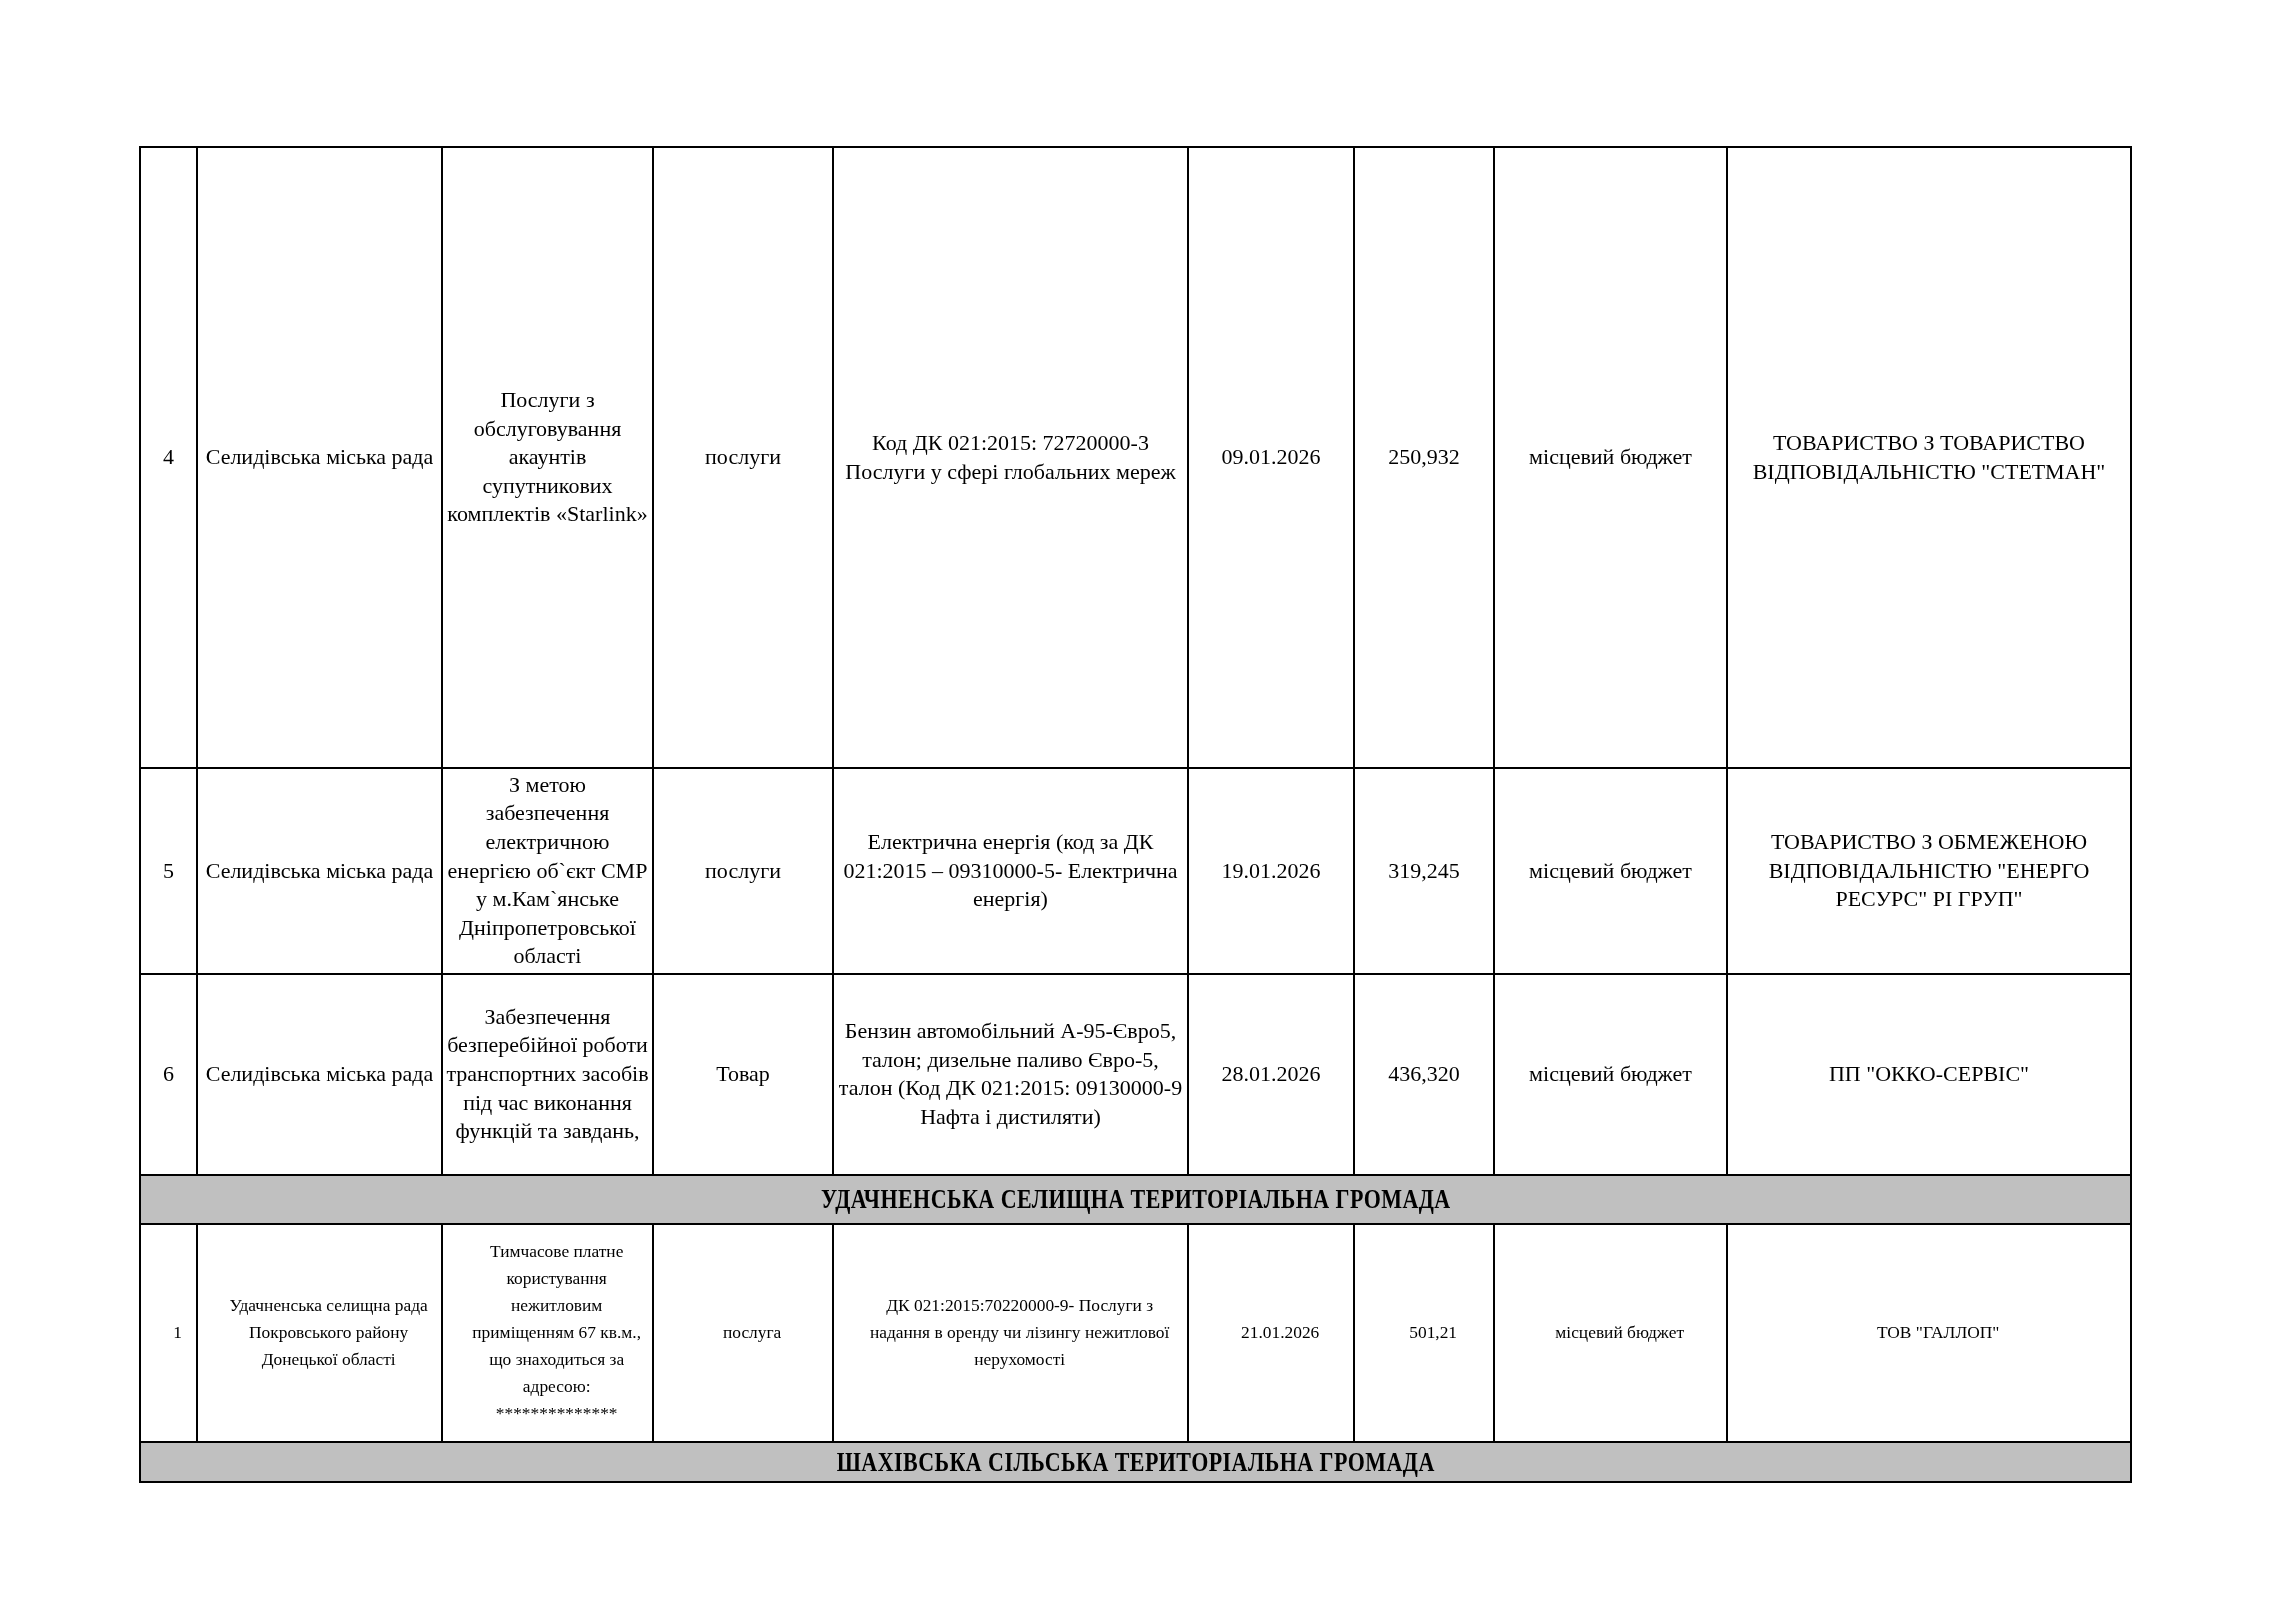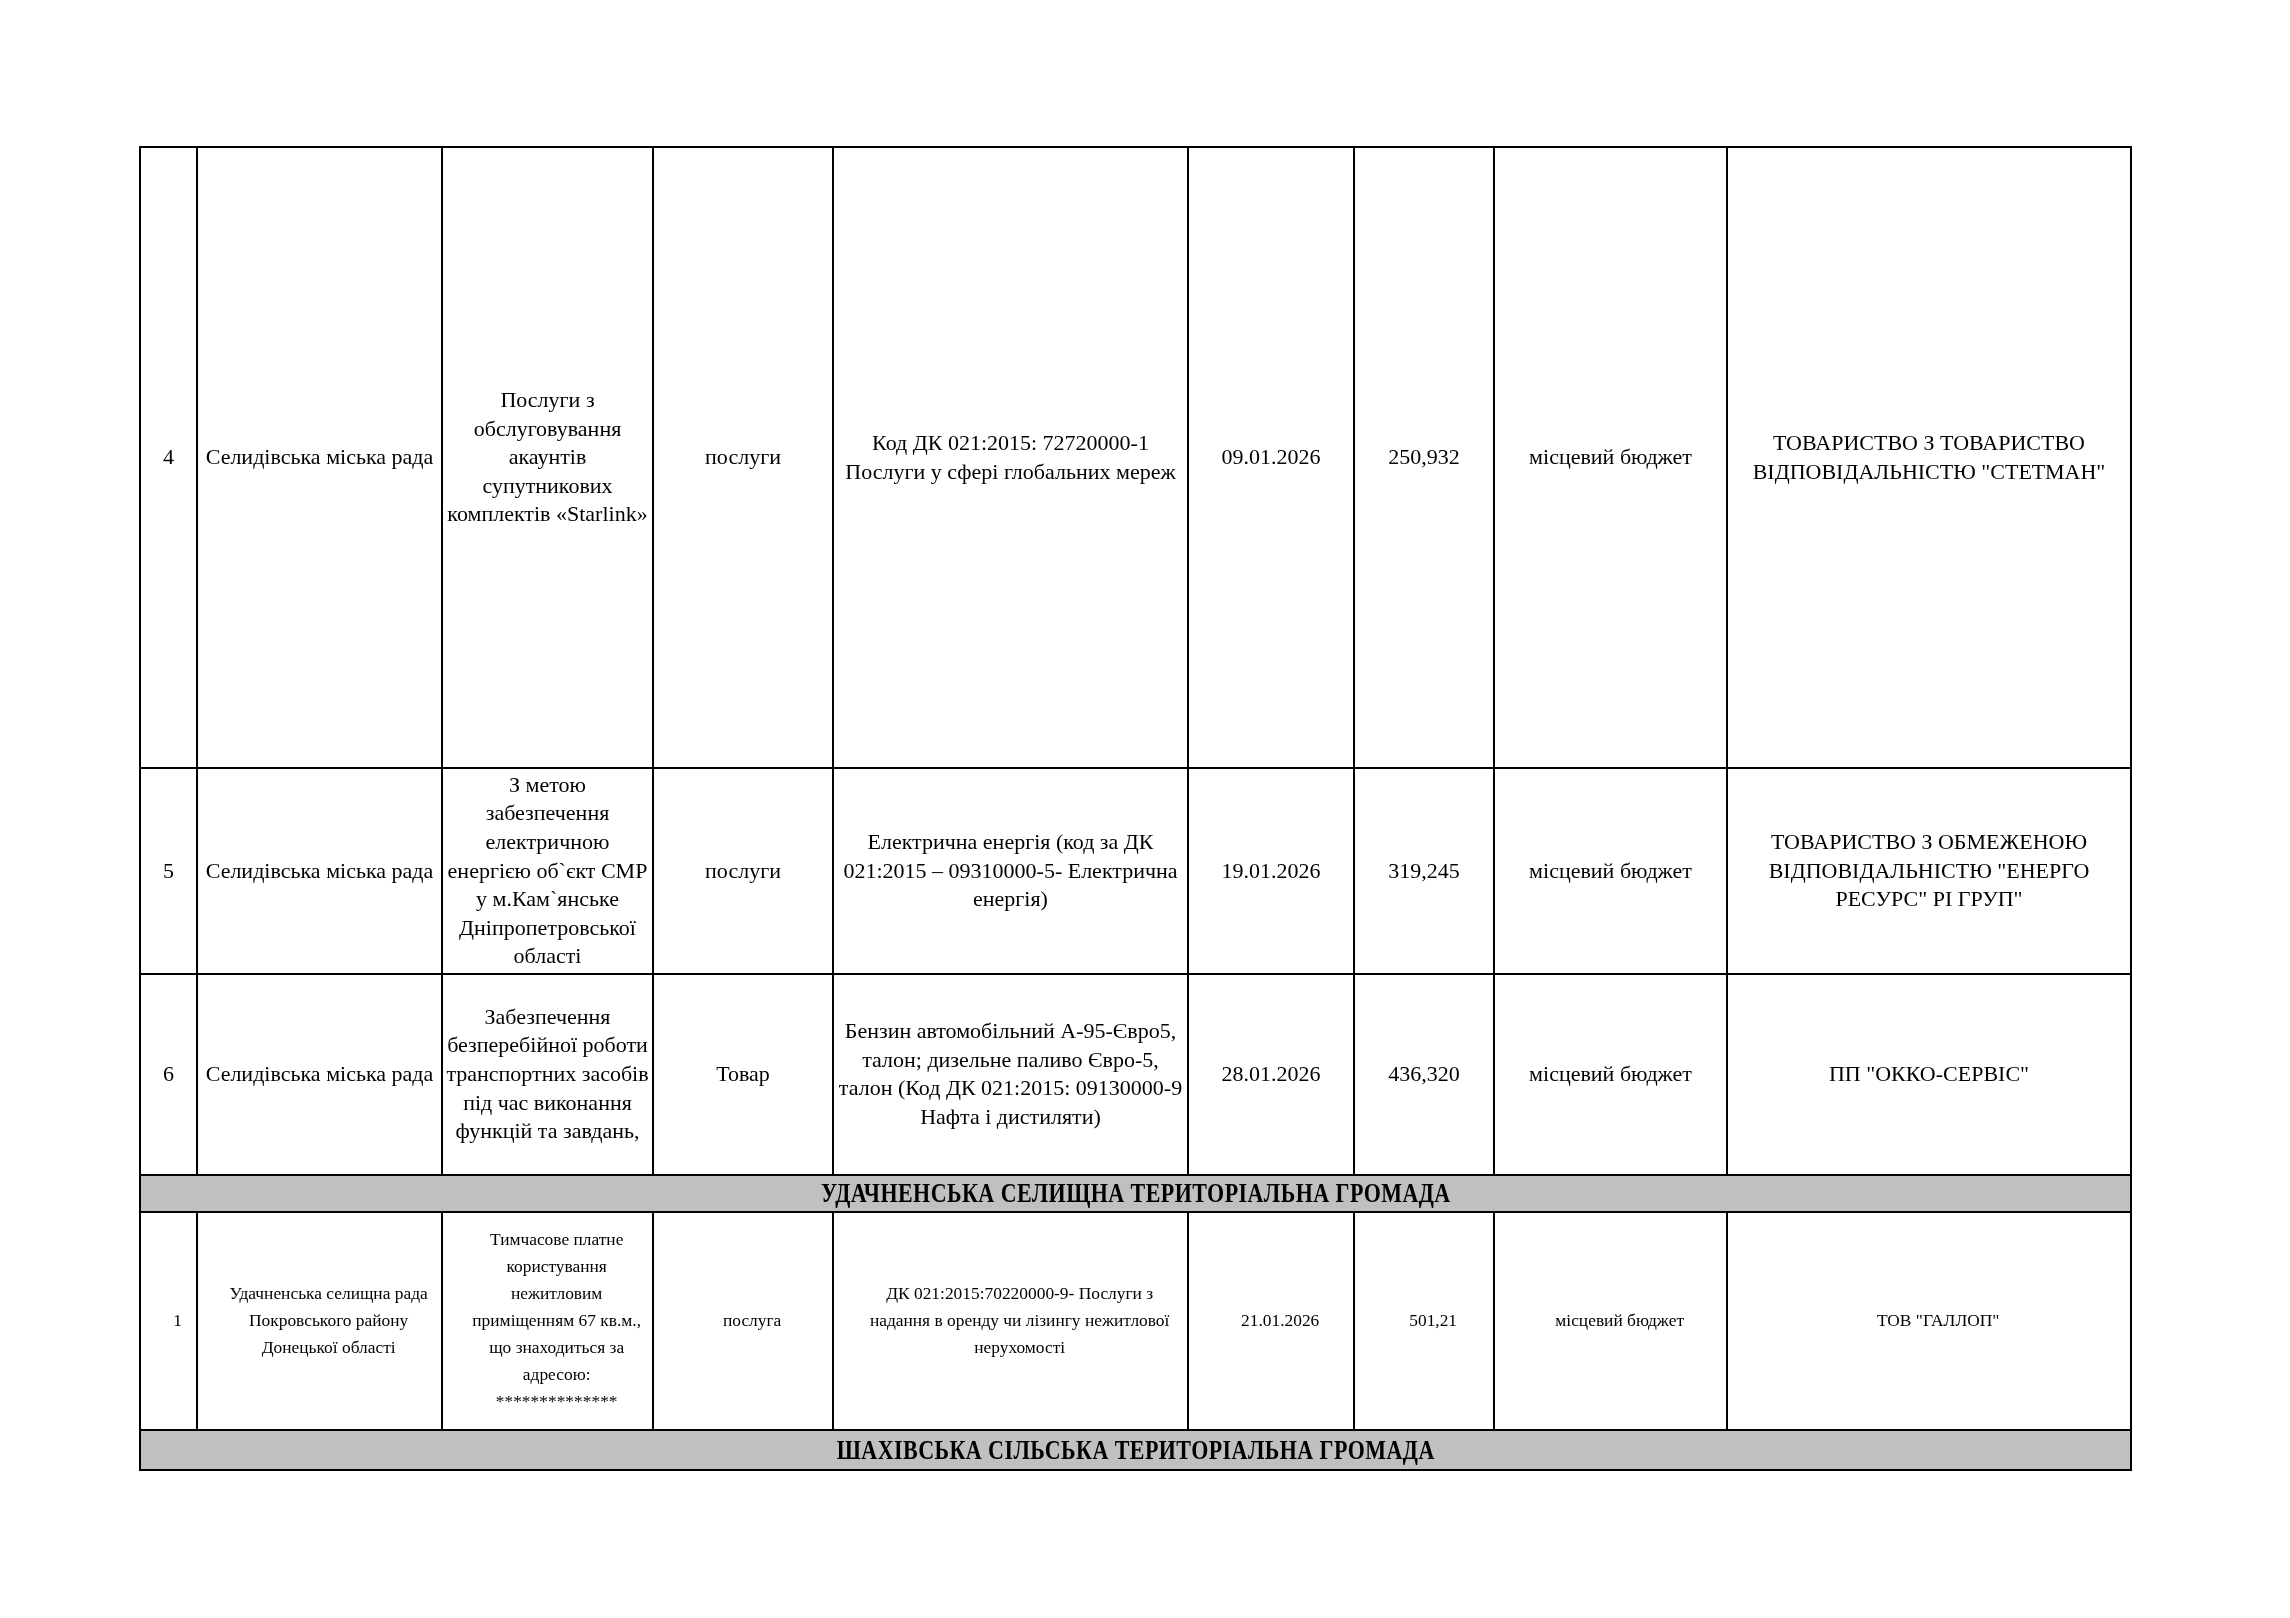--- a/index.html
+++ b/index.html
@@ -68,21 +68,21 @@
     <col style="width:233px">
     <col style="width:404px">
   </colgroup>
   <tbody>
 
     <tr class="sec-top" style="height:621px">
       <td class="col-number">4</td>
       <td class="col-customer">Селидівська міська рада</td>
       <td class="col-purpose">Послуги з обслуговування акаунтів супутникових комплектів «Starlink»</td>
       <td class="col-kind">послуги</td>
-      <td class="col-item">Код ДК 021:2015: 72720000-1 Послуги у сфері глобальних мереж</td>
+      <td class="col-item">Код ДК 021:2015: 72720000-3 Послуги у сфері глобальних мереж</td>
       <td class="col-date">09.01.2026</td>
       <td class="col-amount">250,932</td>
       <td class="col-budget">місцевий бюджет</td>
       <td class="col-supplier">ТОВАРИСТВО З ТОВАРИСТВО ВІДПОВІДАЛЬНІСТЮ "СТЕТМАН"</td>
     </tr>
 
     <tr class="sec-top" style="height:193px">
       <td class="col-number">5</td>
       <td class="col-customer">Селидівська міська рада</td>
       <td class="col-purpose">З метою забезпечення електричною енергією об`єкт СМР у м.Кам`янське Дніпропетровської області</td>
@@ -99,21 +99,21 @@
       <td class="col-customer">Селидівська міська рада</td>
       <td class="col-purpose">Забезпечення безперебійної роботи транспортних засобів під час виконання функцій та завдань,</td>
       <td class="col-kind">Товар</td>
       <td class="col-item">Бензин автомобільний А-95-Євро5, талон; дизельне паливо Євро-5, талон (Код ДК 021:2015: 09130000-9 Нафта і дистиляти)</td>
       <td class="col-date">28.01.2026</td>
       <td class="col-amount">436,320</td>
       <td class="col-budget">місцевий бюджет</td>
       <td class="col-supplier">ПП "ОККО-СЕРВІС"</td>
     </tr>
 
-    <tr class="band" style="height:37px">
+    <tr class="band" style="height:49px">
       <td colspan="9">
         <span class="band-label">УДАЧНЕНСЬКА СЕЛИЩНА ТЕРИТОРІАЛЬНА ГРОМАДА</span>
       </td>
     </tr>
 
     <tr class="sec-small" style="height:218px">
       <td class="col-number">1</td>
       <td class="col-customer">Удачненська селищна рада Покровського району Донецької області</td>
       <td class="col-purpose">Тимчасове платне користування нежитловим приміщенням 67 кв.м., що знаходиться за адресою: **************</td>
       <td class="col-kind">послуга</td>

